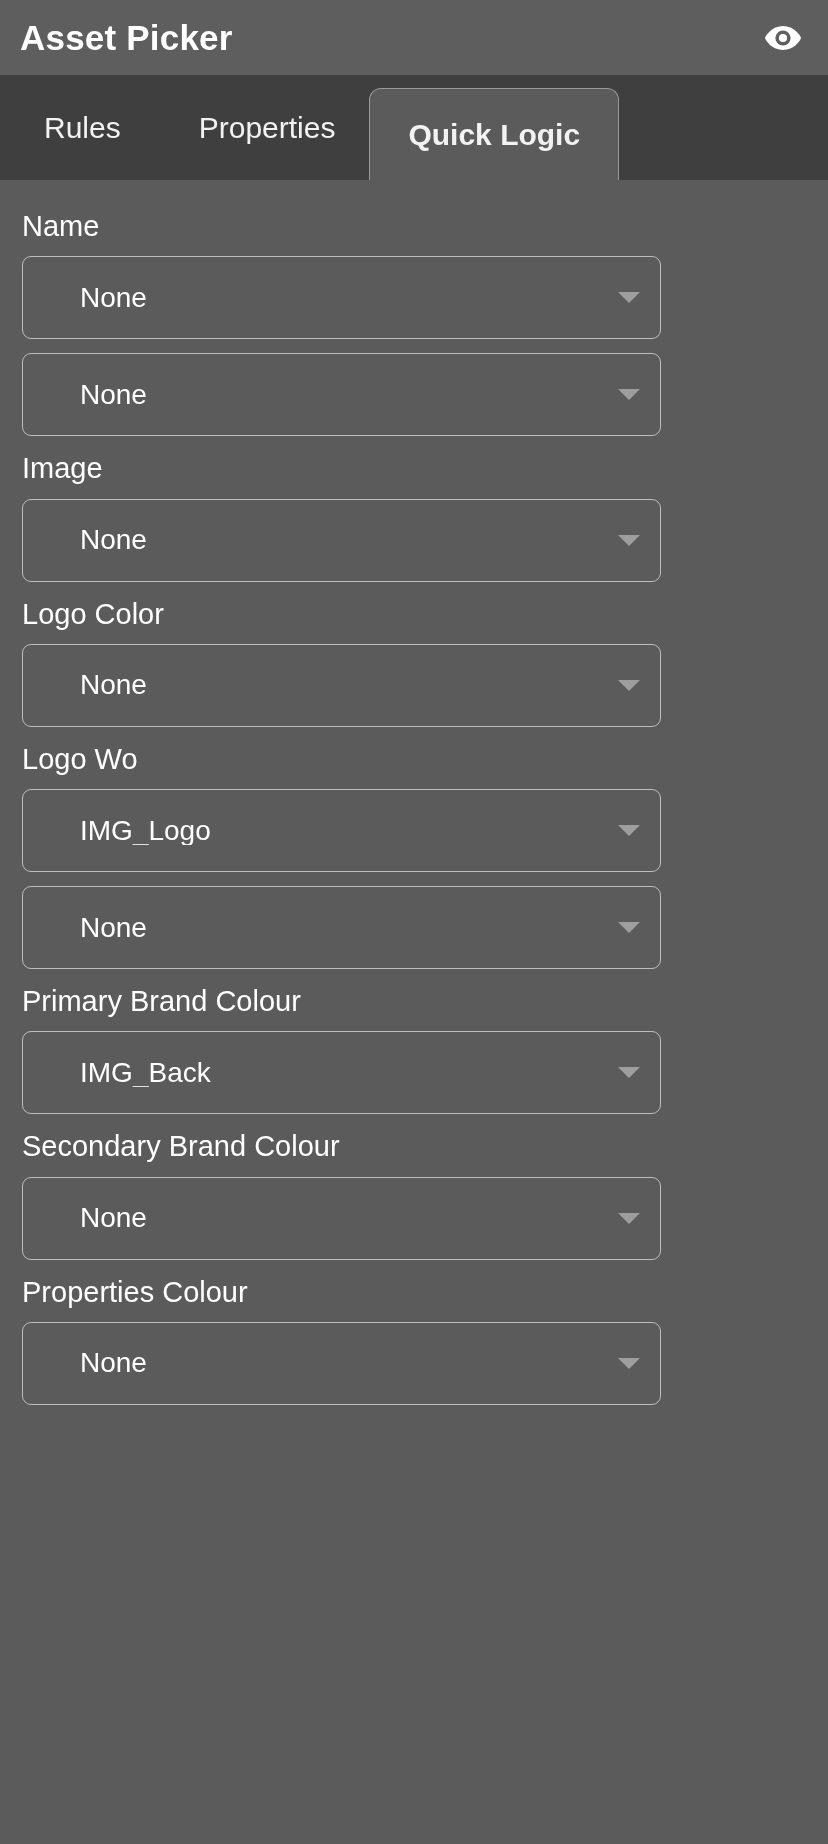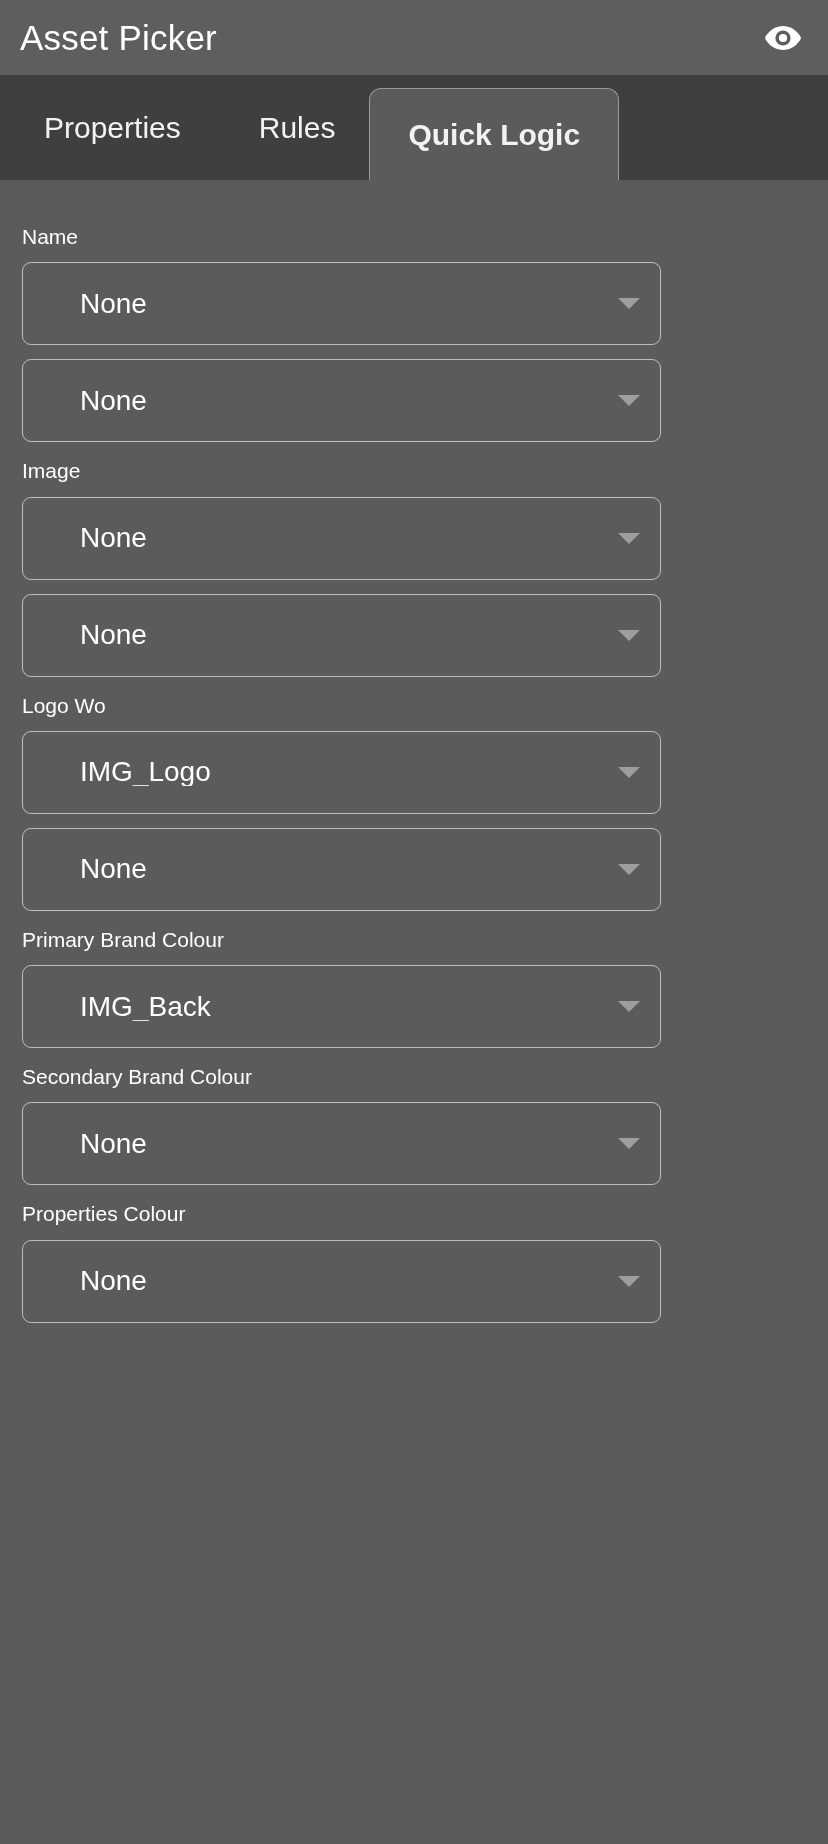--- a/index.html
+++ b/index.html
@@ -32,21 +32,21 @@
     background: #5e5e5e;
     display: flex;
     align-items: center;
     justify-content: space-between;
     padding: 0 22px 0 20px;
     flex: 0 0 auto;
   }
 
   .header-title {
     font-size: 35px;
-    font-weight: 400;
+    font-weight: 700;
     color: #ffffff;
     letter-spacing: 0.2px;
     line-height: 1;
   }
 
   .header-actions {
     display: flex;
     align-items: center;
   }
 
@@ -110,27 +110,26 @@
     padding: 28px 0 0 0;
     overflow: hidden;
   }
 
   .field {
     padding: 0 22px;
     margin-bottom: 14px;
   }
 
   .field-label {
-    font-size: 21px;
+    font-size: 29px;
     color: #ffffff;
     line-height: 1.25;
     margin-bottom: 12px;
     display: block;
     white-space: nowrap;
-    margin-top: 16px;
   }
 
   .select {
     height: 83px;
     border: 1px solid #bdbdbd;
     border-radius: 9px;
     background: transparent;
     display: flex;
     align-items: center;
     justify-content: space-between;
@@ -173,22 +172,22 @@
             <path d="M19 1 C8 1 2 10 1 13 C2 16 8 25 19 25 C30 25 36 16 37 13 C36 10 30 1 19 1 Z" fill="#ffffff"></path>
             <circle cx="19" cy="13" r="7.6" fill="#5e5e5e"></circle>
             <circle cx="19" cy="13" r="4.1" fill="#ffffff"></circle>
           </svg>
         </span>
       </button>
     </div>
   </div>
 
   <div class="tabbar">
+    <button class="tab">Rules</button>
     <button class="tab">Properties</button>
-    <button class="tab">Rules</button>
     <button class="tab active">Quick Logic</button>
   </div>
 
   <div class="form">
 
     <div class="field">
       <span class="field-label">Name</span>
       <div class="select">
         <span class="select-value">None</span>
         <span class="select-arrow"></span>
@@ -204,20 +203,21 @@
 
     <div class="field">
       <span class="field-label">Image</span>
       <div class="select">
         <span class="select-value">None</span>
         <span class="select-arrow"></span>
       </div>
     </div>
 
     <div class="field">
+      <span class="field-label">Logo Color</span>
       <div class="select">
         <span class="select-value">None</span>
         <span class="select-arrow"></span>
       </div>
     </div>
 
     <div class="field">
       <span class="field-label">Logo Wo</span>
       <div class="select">
         <span class="select-value">IMG_Logo</span>

